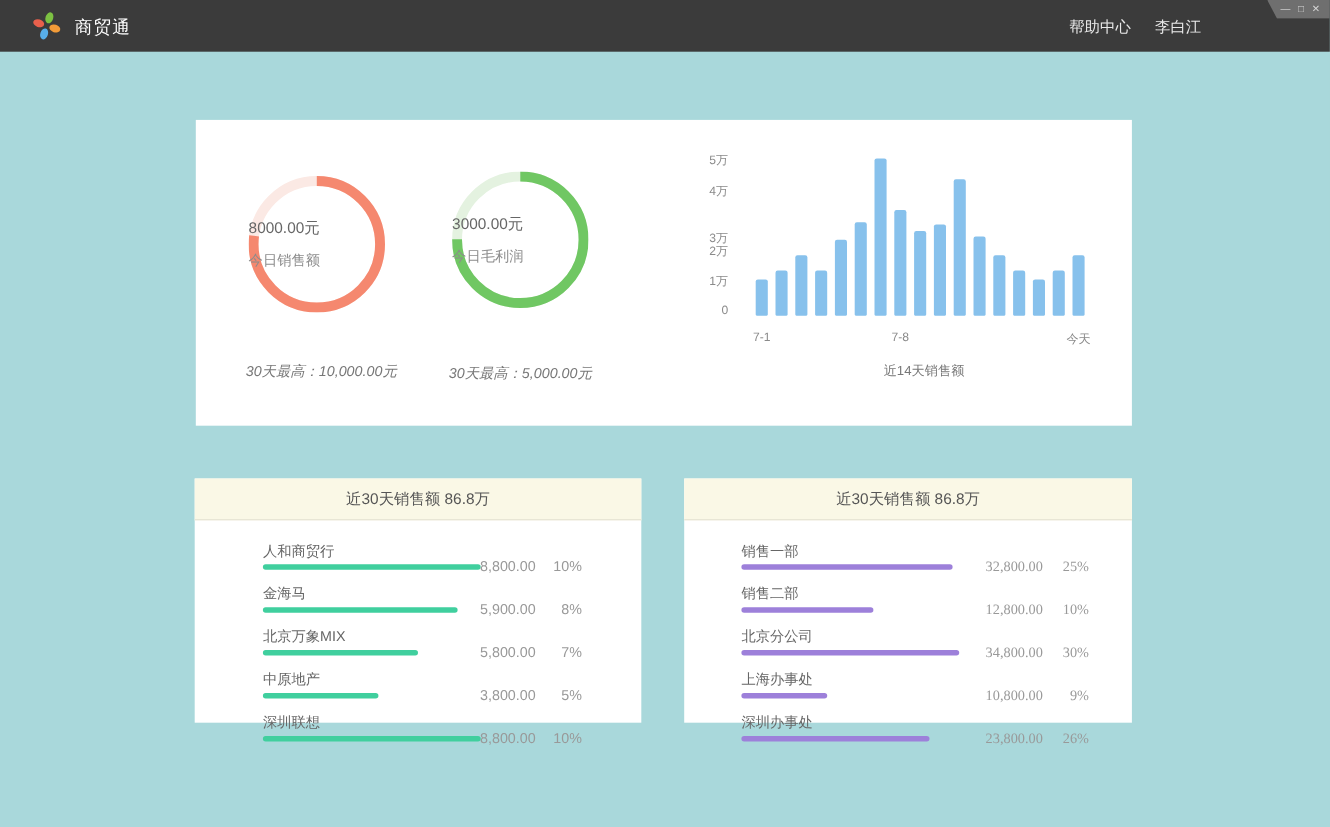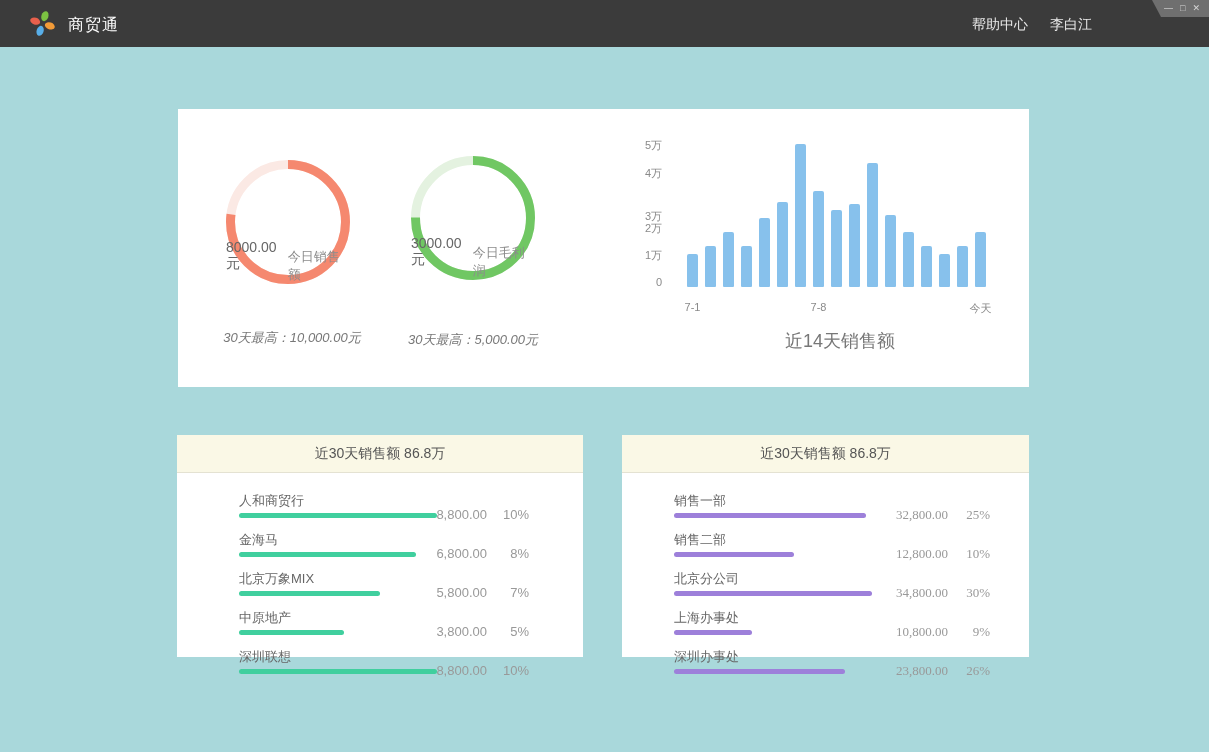--- a/index.html
+++ b/index.html
@@ -19,35 +19,35 @@
   .win-btn{color:#d6d6d6;font-size:9px;line-height:9px;cursor:pointer;display:inline-block;}
 
   
   .card{position:absolute;background:#fff;}
   .card-top{left:178px;top:109px;width:851px;height:278px;}
 
   
   .ring-wrap{position:absolute;width:124px;height:124px;}
   .ring-1{left:48px;top:51px;}
   .ring-2{left:233px;top:47px;}
-  .ring-center{position:absolute;left:0;top:0;right:0;bottom:0;display:flex;
-    align-items:flex-end;justify-content:center;}
+  .ring-center{position:absolute;left:0;top:0;right:0;bottom:0;display:flex;flex-direction:column;
+    align-items:flex-start;justify-content:center;}
   .ring-value{font-size:14px;color:#666;margin-bottom:11px;}
   .ring-caption{font-size:13px;color:#8c8c8c;}
   .ring-footnote{position:absolute;top:220px;transform:translateX(-50%);font-size:13px;color:#777;white-space:nowrap;font-style:italic;}
   .fn-1{left:114px;}
   .fn-2{left:295px;top:222px;}
 
   
   .ytick{position:absolute;left:430px;width:54px;text-align:right;font-size:11px;color:#8a8a8a;}
   .bars{position:absolute;left:509px;top:0;width:312px;height:178px;}
   .bar{position:absolute;bottom:0;width:11px;border-radius:2px 2px 1px 1px;}
   .xtick{position:absolute;top:192px;transform:translateX(-50%);font-size:11px;color:#8a8a8a;white-space:nowrap;}
   .chart-title{position:absolute;top:220px;left:662px;transform:translateX(-50%);
-    font-size:18px;color:#777;white-space:nowrap;}
+    font-size:12px;color:#777;white-space:nowrap;}
 
   
   .rank-card{top:435px;width:406px;height:222px;}
   .rank-0{left:177px;}
   .rank-1{left:622px;width:407px;}
   .rank-header{height:37px;line-height:37px;text-align:center;background:#faf8e6;
     border-bottom:1px solid #e4e2d2;font-size:14px;color:#555;}
   .rank-body{padding-top:21px;}
   .rank-0 .rank-body{padding-left:38px;padding-right:54px;margin-left:24px;}
   .rank-1 .rank-body{padding-left:52px;padding-right:39px;font-family:Liberation Serif, serif;}
@@ -158,21 +158,21 @@
       <span class="rank-amount">8,800.00</span><span class="rank-percent">10%</span>
     </div>
   </div>
 
   <div class="rank-row">
     <div class="rank-name">金海马</div>
     <div class="rank-bar">
       <div class="rank-fill" style="width: 59%; background: rgb(64, 207, 158);"></div>
     </div>
     <div class="rank-right">
-      <span class="rank-amount">6,800.00</span><span class="rank-percent">8%</span>
+      <span class="rank-amount">5,900.00</span><span class="rank-percent">8%</span>
     </div>
   </div>
 
   <div class="rank-row">
     <div class="rank-name">北京万象MIX</div>
     <div class="rank-bar">
       <div class="rank-fill" style="width: 47%; background: rgb(64, 207, 158);"></div>
     </div>
     <div class="rank-right">
       <span class="rank-amount">5,800.00</span><span class="rank-percent">7%</span>

